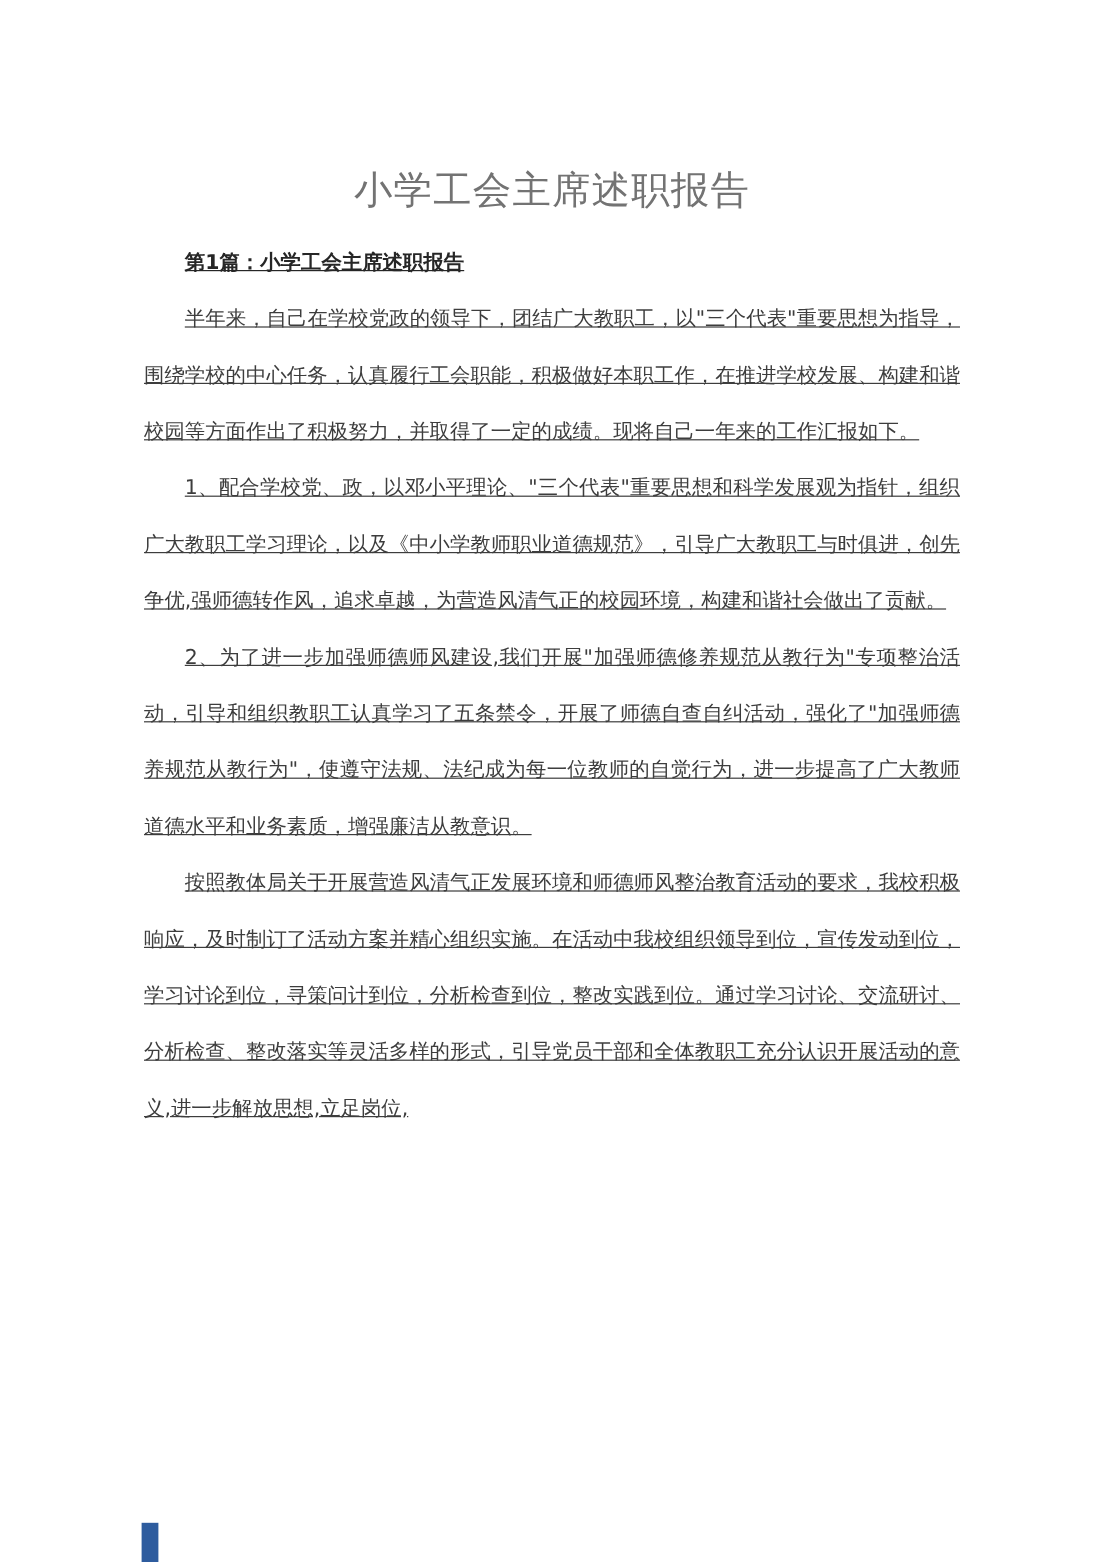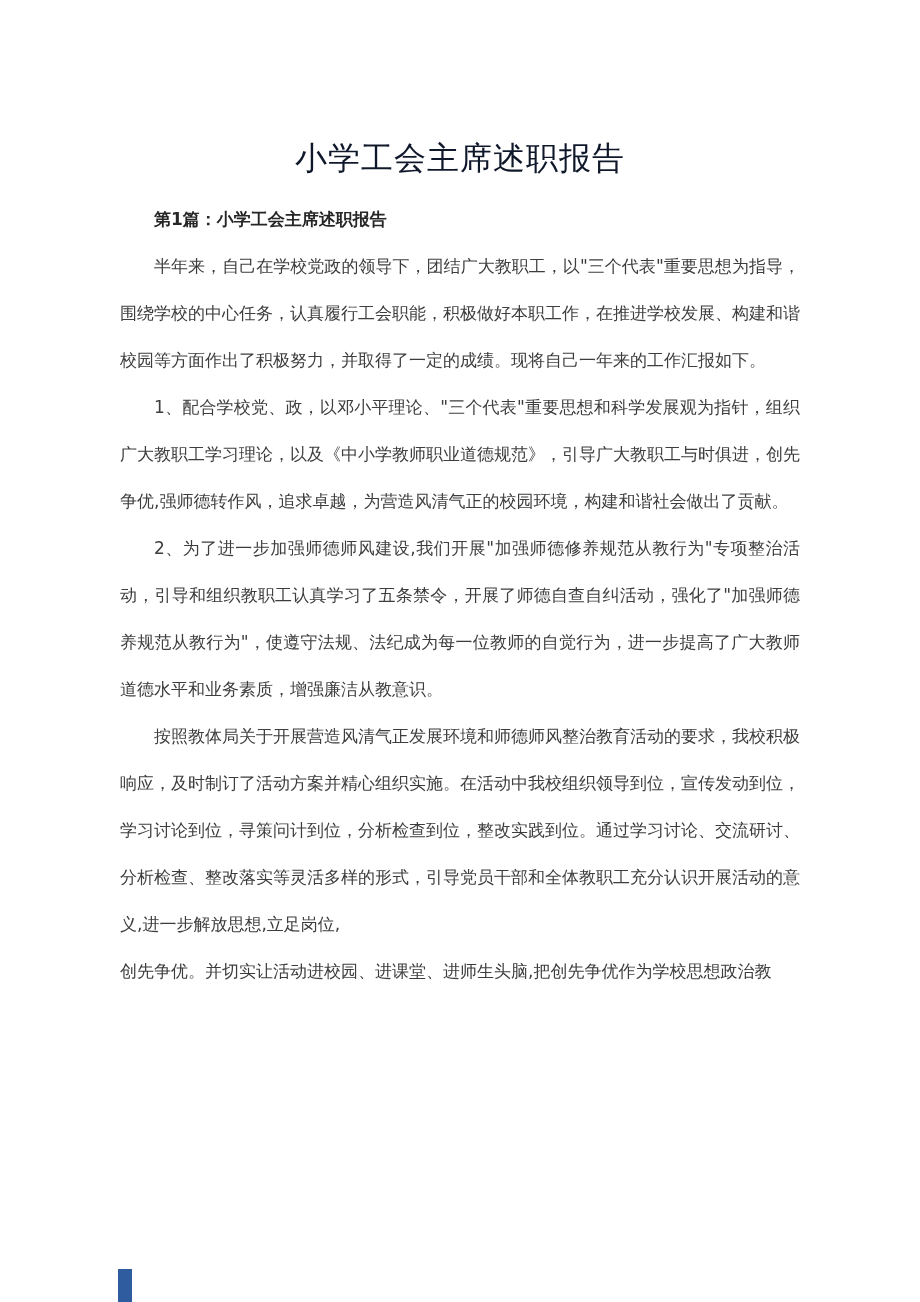--- a/index.html
+++ b/index.html
@@ -15,31 +15,32 @@
     height: 1302px;
     background: #ffffff;
     padding: 138px 120px 0 120px;
     font-family: "DejaVu Sans", sans-serif;
     overflow: hidden;
   }
   .doc-title {
     font-family: "DejaVu Serif", serif;
     font-size: 32px;
     font-weight: 400;
-    color: #0f172a;
+    color: #737373;
     text-align: center;
     line-height: 1.25;
     letter-spacing: 1px;
     margin-bottom: 18px;
   }
   .block {
     font-size: 17px;
     line-height: 47px;
     color: #3d3d3d;
     text-align: justify;
+    text-decoration: underline;
   }
   .heading {
     font-weight: bold;
     color: #262626;
     text-indent: 34px;
   }
   .para {
     text-indent: 34px;
   }
   .para-flush {
@@ -66,17 +67,16 @@
   <div class="block para">半年来，自己在学校党政的领导下，团结广大教职工，以"三个代表"重要思想为指导，围绕学校的中心任务，认真履行工会职能，积极做好本职工作，在推进学校发展、构建和谐校园等方面作出了积极努力，并取得了一定的成绩。现将自己一年来的工作汇报如下。</div>
 
 
   <div class="block para">1、配合学校党、政，以邓小平理论、"三个代表"重要思想和科学发展观为指针，组织广大教职工学习理论，以及《中小学教师职业道德规范》，引导广大教职工与时俱进，创先争优,强师德转作风，追求卓越，为营造风清气正的校园环境，构建和谐社会做出了贡献。</div>
 
   <div class="block para">2、为了进一步加强师德师风建设,我们开展"加强师德修养规范从教行为"专项整治活动，引导和组织教职工认真学习了五条禁令，开展了师德自查自纠活动，强化了"加强师德养规范从教行为"，使遵守法规、法纪成为每一位教师的自觉行为，进一步提高了广大教师道德水平和业务素质，增强廉洁从教意识。</div>
 
 
   <div class="block para">按照教体局关于开展营造风清气正发展环境和师德师风整治教育活动的要求，我校积极响应，及时制订了活动方案并精心组织实施。在活动中我校组织领导到位，宣传发动到位，学习讨论到位，寻策问计到位，分析检查到位，整改实践到位。通过学习讨论、交流研讨、分析检查、整改落实等灵活多样的形式，引导党员干部和全体教职工充分认识开展活动的意义,进一步解放思想,立足岗位,</div>
 
-  <div class="block para-flush">创先争优。并切实让活动进校园、进课堂、进师生头脑,把创先争优作为学校思想政治教</div>
 
   <div class="bottom-artifact"></div>
 
 </div>
 
 </body></html>

